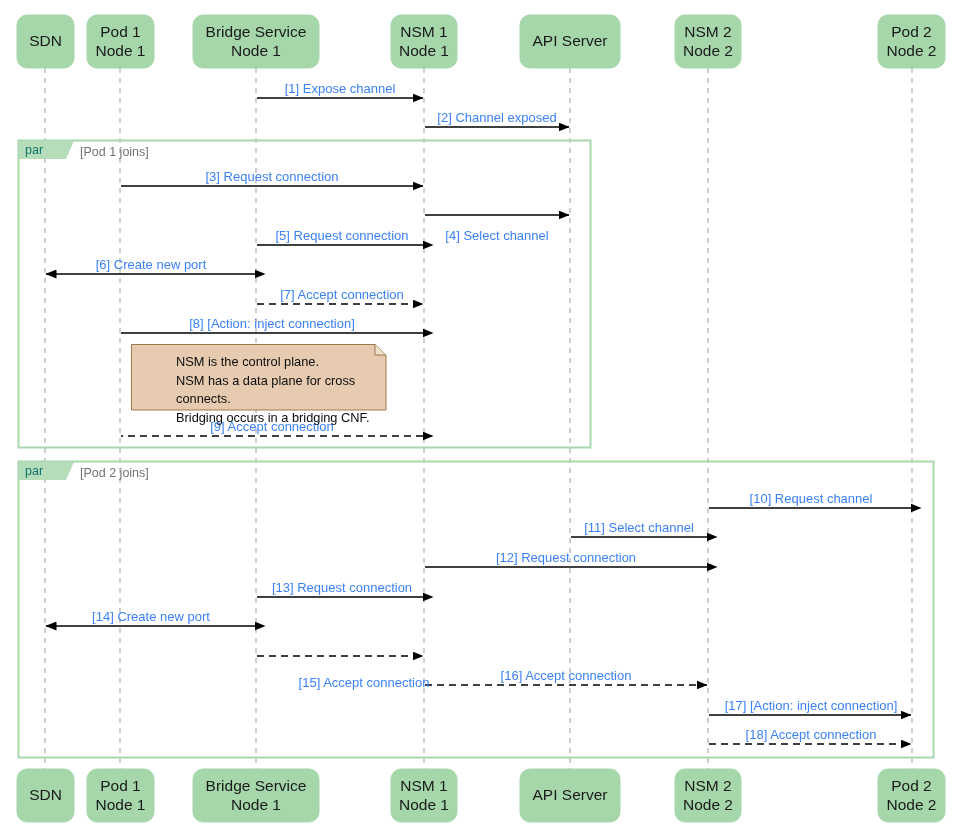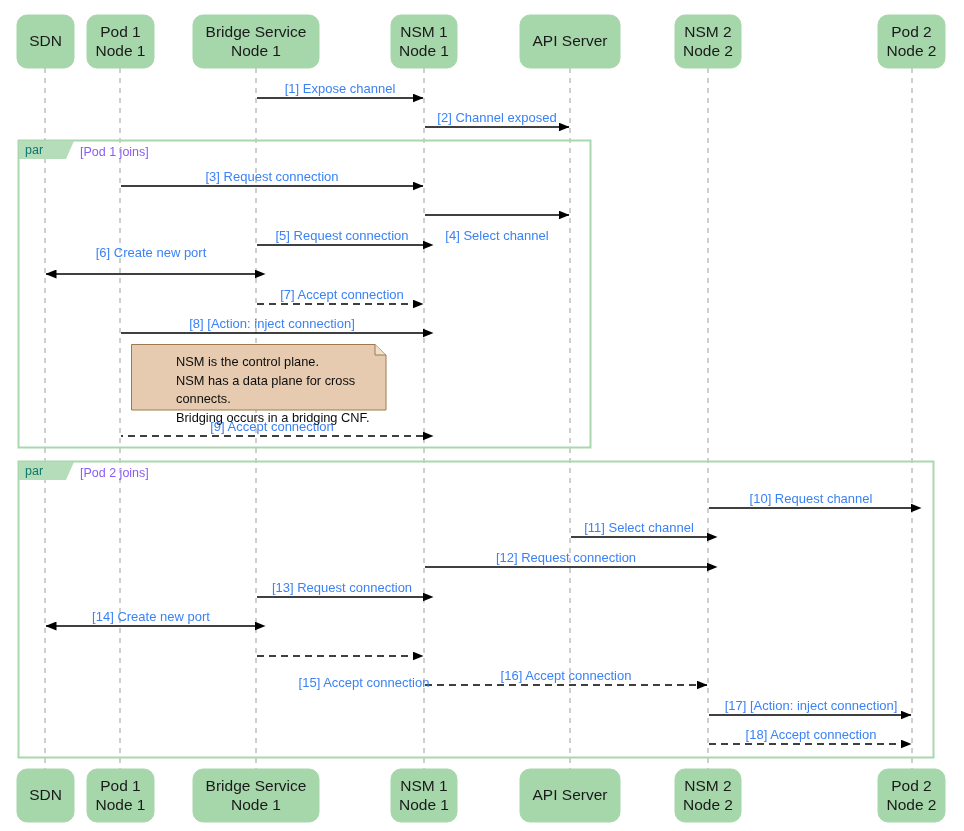--- a/index.html
+++ b/index.html
@@ -40,21 +40,21 @@
   }
   .msg-label.center { transform: translateX(-50%); }
   .frag-tag-label {
     position: absolute;
     font-size: 12.5px;
     color: #0f766e;
   }
   .frag-guard-label {
     position: absolute;
     font-size: 12.5px;
-    color: #8b5cf6;
+    color: #737373;
     white-space: nowrap;
   }
   .note-text {
     position: absolute;
     font-size: 12.8px;
     color: #0d0d0d;
     line-height: 1.45;
     white-space: pre-line;
     margin-left: 35px;
   }
@@ -155,21 +155,21 @@
       <div class="participant-label" style="left: 520px; top: 769px; width: 100px; height: 53px;">API Server</div>
       <div class="participant-label" style="left: 675px; top: 769px; width: 66px; height: 53px;">NSM 2
 Node 2</div>
       <div class="participant-label" style="left: 878px; top: 769px; width: 67px; height: 53px;">Pod 2
 Node 2</div>
       <div class="msg-label center" style="left: 340px; top: 82px;">[1] Expose channel</div>
       <div class="msg-label center" style="left: 497px; top: 111px;">[2] Channel exposed</div>
       <div class="msg-label center" style="left: 272px; top: 170px;">[3] Request connection</div>
       <div class="msg-label center" style="left: 497px; top: 200px; margin-top: 29px;">[4] Select channel</div>
       <div class="msg-label center" style="left: 342px; top: 229px;">[5] Request connection</div>
-      <div class="msg-label center" style="left: 151px; top: 246px;">[6] Create new port</div>
+      <div class="msg-label center" style="left: 151px; top: 258px;">[6] Create new port</div>
       <div class="msg-label center" style="left: 342px; top: 288px;">[7] Accept connection</div>
       <div class="msg-label center" style="left: 272px; top: 317px;">[8] [Action: inject connection]</div>
       <div class="msg-label center" style="left: 272px; top: 420px;">[9] Accept connection</div>
       <div class="msg-label center" style="left: 811px; top: 492px;">[10] Request channel</div>
       <div class="msg-label center" style="left: 639px; top: 521px;">[11] Select channel</div>
       <div class="msg-label center" style="left: 566px; top: 551px;">[12] Request connection</div>
       <div class="msg-label center" style="left: 342px; top: 581px;">[13] Request connection</div>
       <div class="msg-label center" style="left: 151px; top: 610px;">[14] Create new port</div>
       <div class="msg-label center" style="left: 342px; top: 676px; padding-left: 44px;">[15] Accept connection</div>
       <div class="msg-label center" style="left: 566px; top: 669px;">[16] Accept connection</div>

